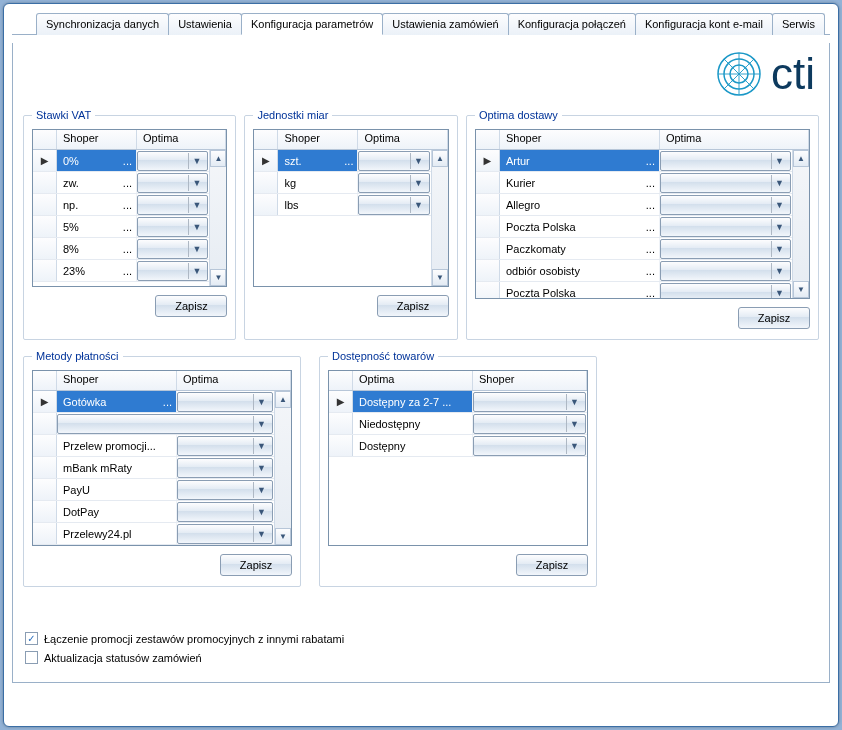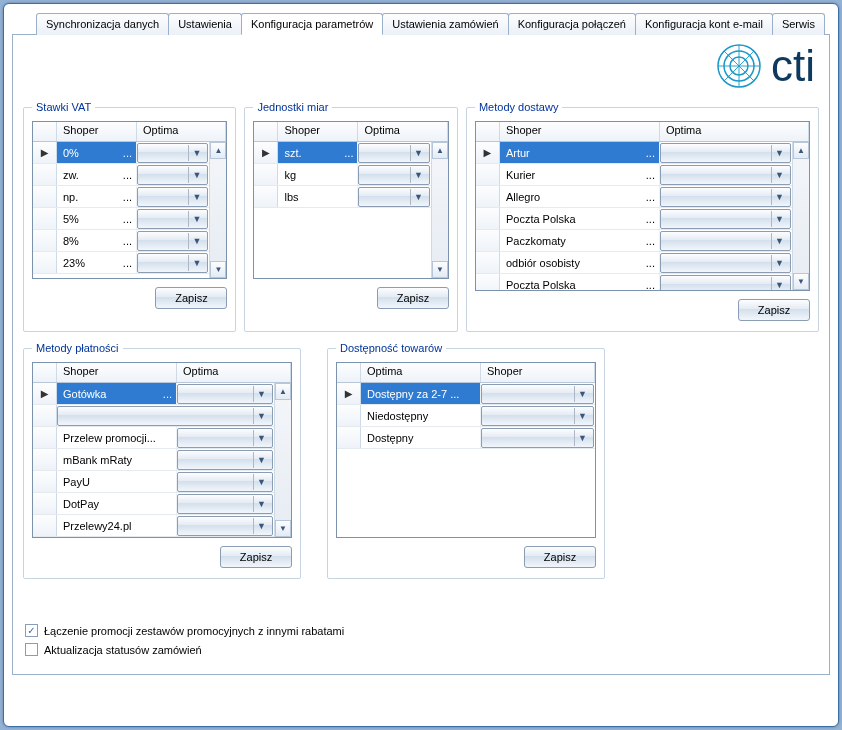--- a/index.html
+++ b/index.html
@@ -51,21 +51,21 @@
     color: #fff; border-color: #a02020;
   }
   .content {
     flex: 1;
     padding: 8px;
     overflow: auto;
   }
   .tabstrip {
     display: flex;
     border-bottom: 1px solid #9ab0c8;
-    margin-bottom: 0;
+    margin-bottom: 8px;
     padding-left: 24px;
   }
   .tab {
     padding: 4px 9px;
     border: 1px solid #9ab0c8;
     border-bottom: none;
     background: linear-gradient(#fdfdfe,#ebf1f8);
     margin-right: -1px;
     border-top-left-radius: 3px;
     border-top-right-radius: 3px;
@@ -100,21 +100,21 @@
     font-family: "Segoe UI", Arial, sans-serif;
     font-weight: 400;
   }
   .panels-row {
     display: flex;
     gap: 8px;
     margin-top: 56px;
   }
   .panels-row2 {
     display: flex;
-    gap: 26px;
+    gap: 18px;
     margin-top: 10px;
   }
   fieldset.group {
     border: 1px solid #c8d4e2;
     border-radius: 2px;
     padding: 8px 8px 10px 8px;
     margin: 0;
     position: relative;
   }
   fieldset.group > legend {
@@ -410,21 +410,21 @@
                 <div class="arrow">▼</div>
               </div>
             </div>
           </div>
           <div class="btn-row">
               <div class="btn">Zapisz</div>
             </div>
         </fieldset>
 
         <fieldset class="group group-ship">
-          <legend>Metody dostawy</legend>
+          <legend>Optima dostawy</legend>
           <div class="grid-wrap" style="height:170px">
             <div class="grid-head">
               <div class="hcell rowmarker-col"></div>
               <div class="hcell" style="width:160px">Shoper</div>
               <div class="hcell" style="flex:1">Optima</div>
             </div>
             <div class="grid-body">
               <div class="rows">
                 <div class="grow sel">
                   <div class="rm">▶</div>

